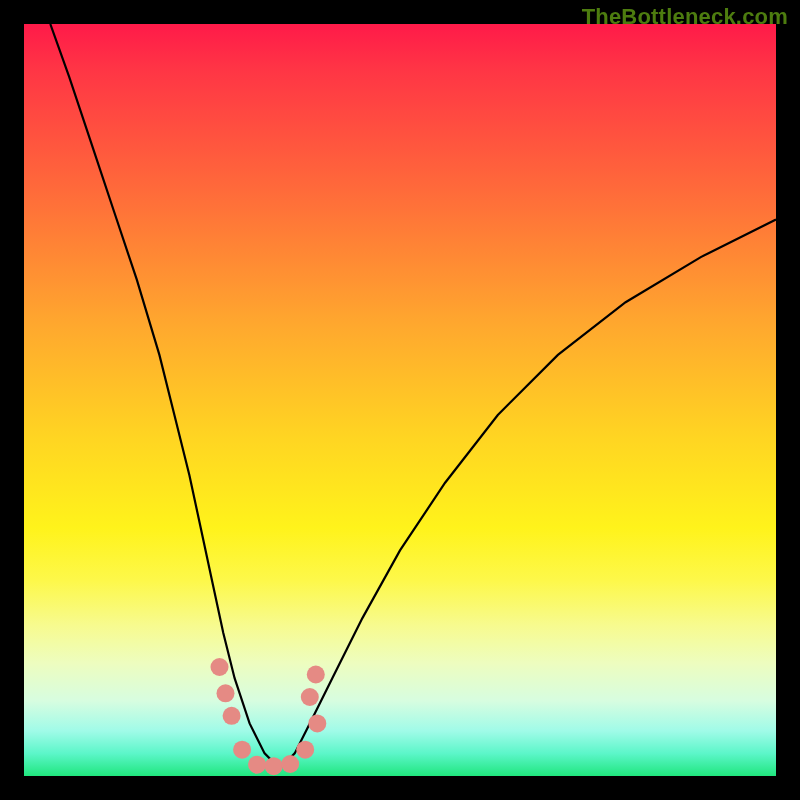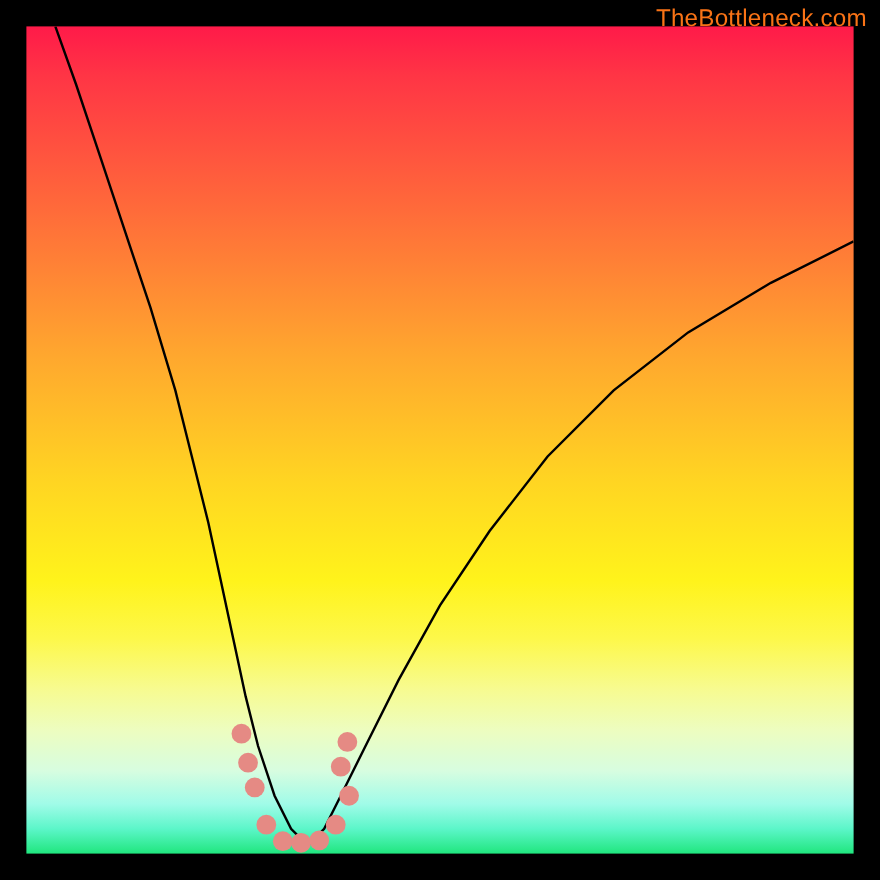--- a/index.html
+++ b/index.html
@@ -31,23 +31,23 @@
       #d7fde0 90%,
       #a0fbe8 94%,
       #5cf6c9 97%,
       #20e67e 100%
     );
   }
   .attribution {
     position: absolute;
     top: 4px;
     right: 12px;
-    color: #f97316;
+    color: #4d7c0f;
     font-size: 22px;
-    font-weight: 400;
+    font-weight: 700;
     letter-spacing: 0.2px;
   }
   svg.curve {
     position: absolute;
     left: 0;
     top: 0;
     width: 752px;
     height: 752px;
   }
   .dot {

